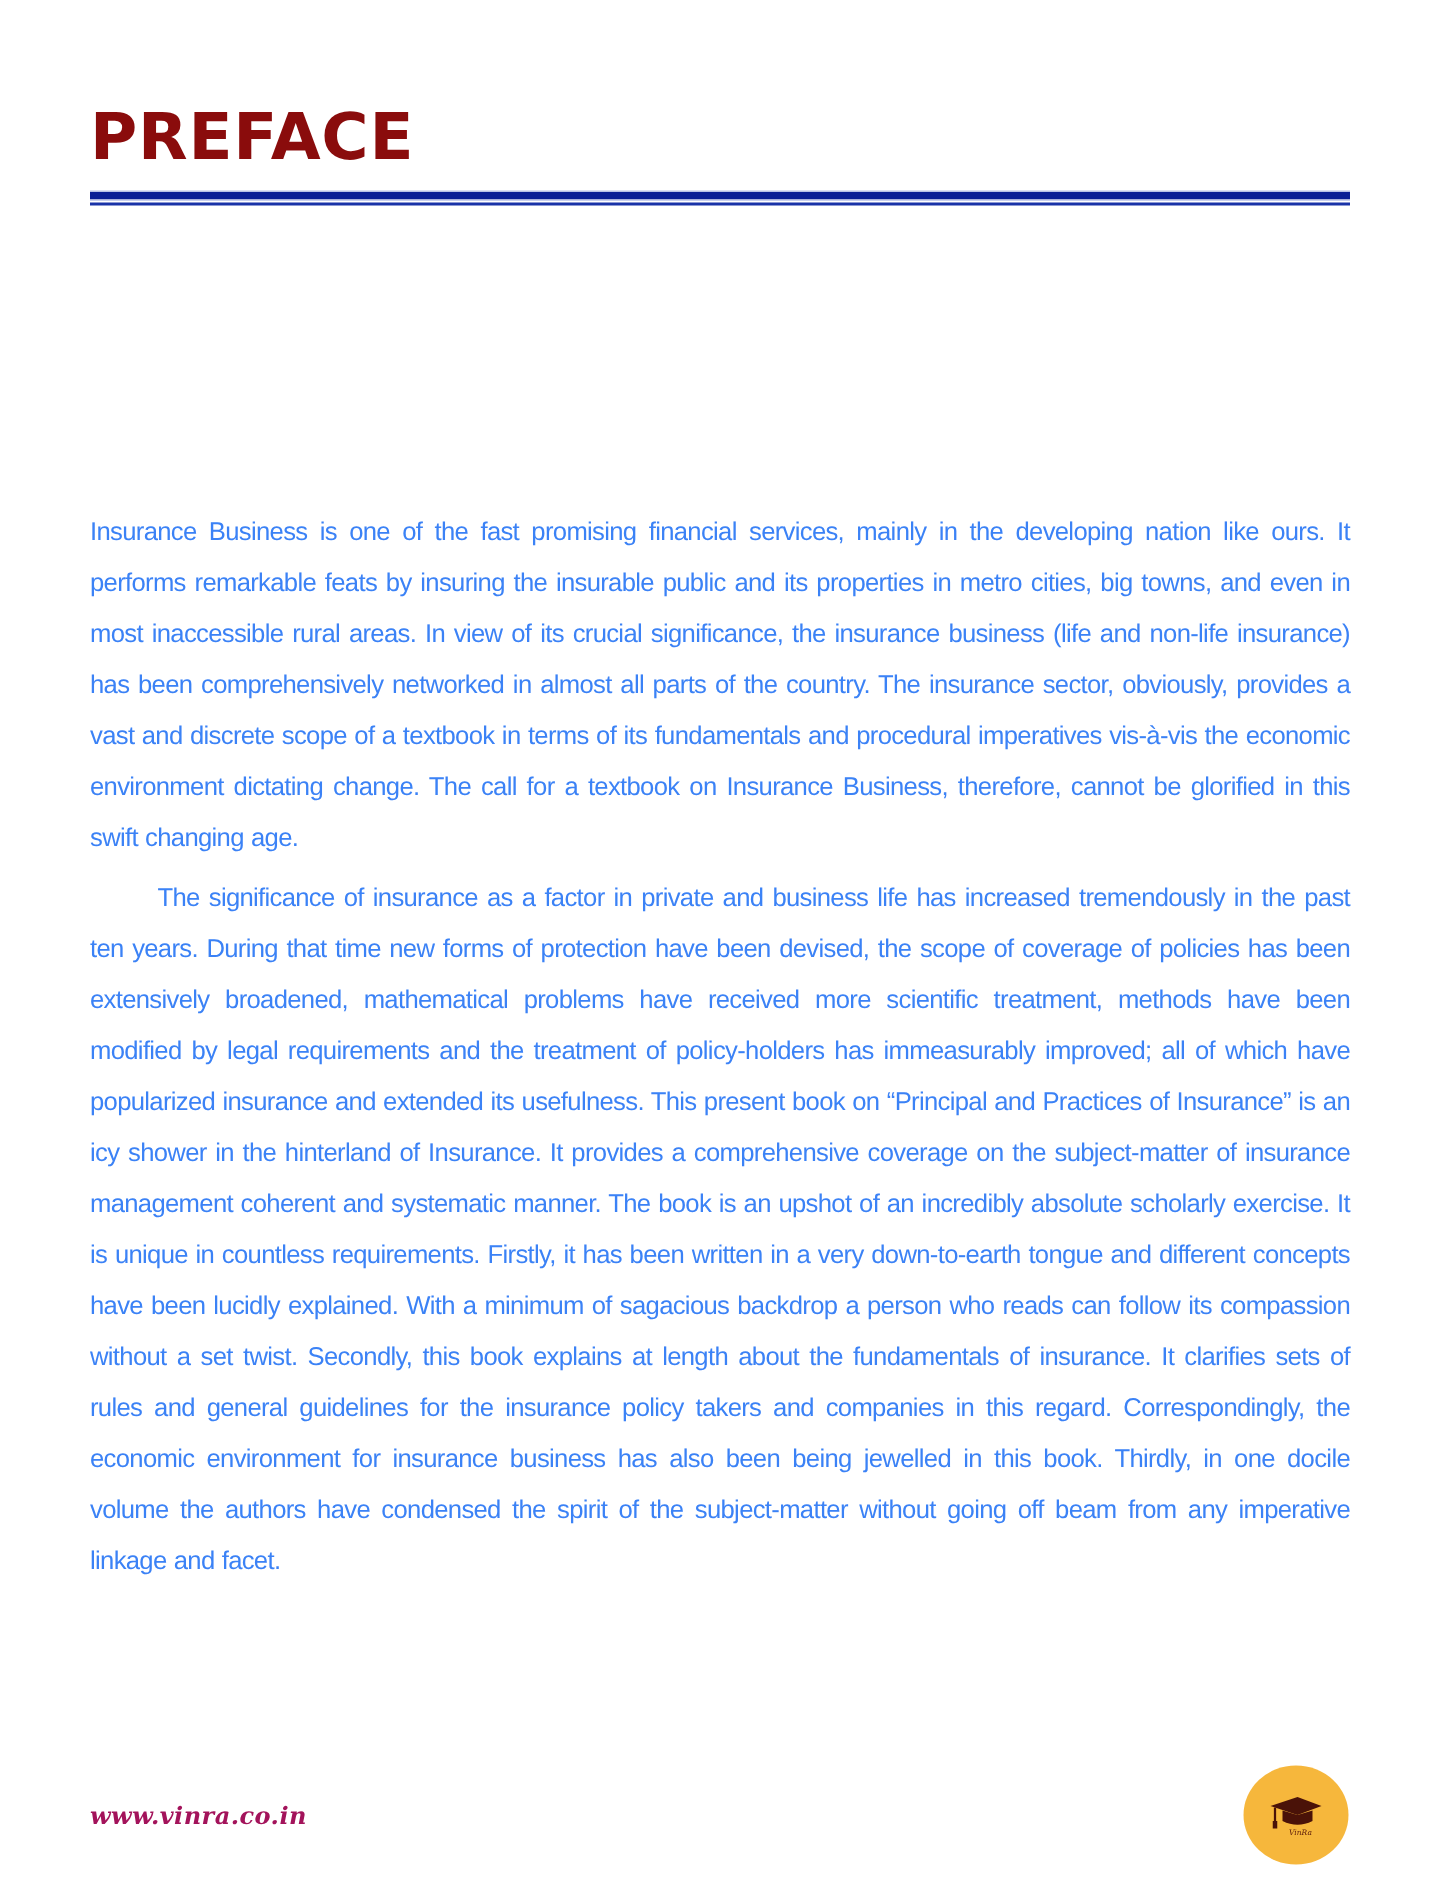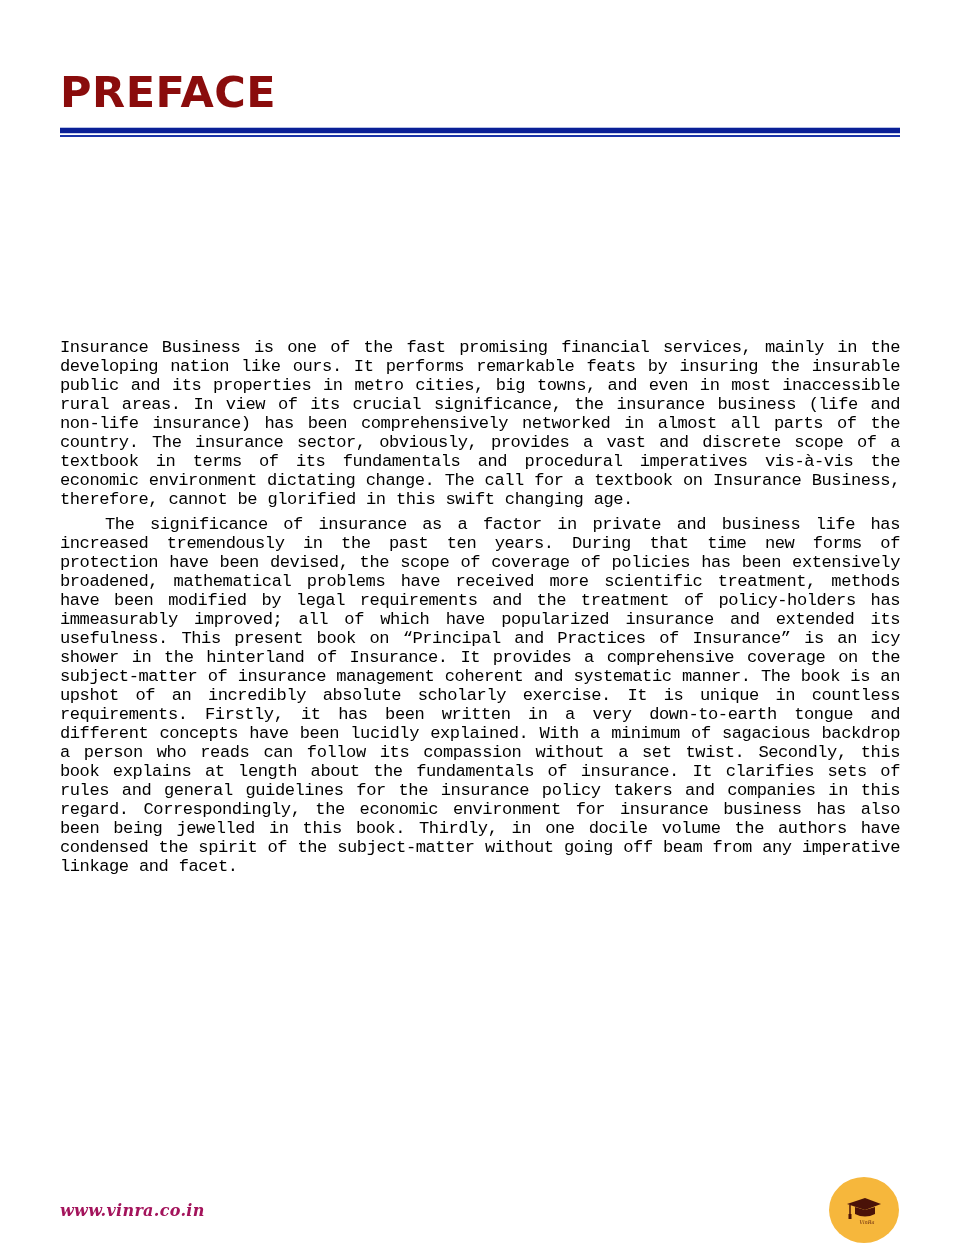--- a/index.html
+++ b/index.html
@@ -11,22 +11,22 @@
     font-weight: bold; font-size: 43px; letter-spacing: 0.5px;
     color: #8a0c0c; margin: 0; line-height: 52px; text-align: right;
   }
   .rule { position: absolute; left: 60px; width: 840px; }
   .rule-top-edge { top: 127px; height: 1px; background: #b8c2e6; }
   .rule-thick { top: 128px; height: 5px; background: #0a1f96; }
   .rule-gap { top: 133px; height: 1px; background: #c9d0ee; }
   .rule-thin { top: 135px; height: 2px; background: #1a33a8; }
   .body-text {
     position: absolute; left: 60px; top: 338px; width: 840px;
-    font-family: Liberation Mono, monospace;
-    font-size: 17.1px; line-height: 19px; color: #000000;
+    font-family: Liberation Sans, sans-serif;
+    font-size: 17.1px; line-height: 34px; color: #3b82f6;
     text-align: justify; letter-spacing: -0.45px; word-spacing: 0.5px;
   }
   .body-text p { margin: 0; }
   .body-text p.p2 { text-indent: 45px; margin-top: 6px; }
   .footer-url {
     position: absolute; left: 60px; top: 1201px;
     font-family: "DejaVu Serif", serif; font-style: italic; font-weight: bold;
     font-size: 16px; color: #a3135b; letter-spacing: 0.3px;
   }
   .logo {

